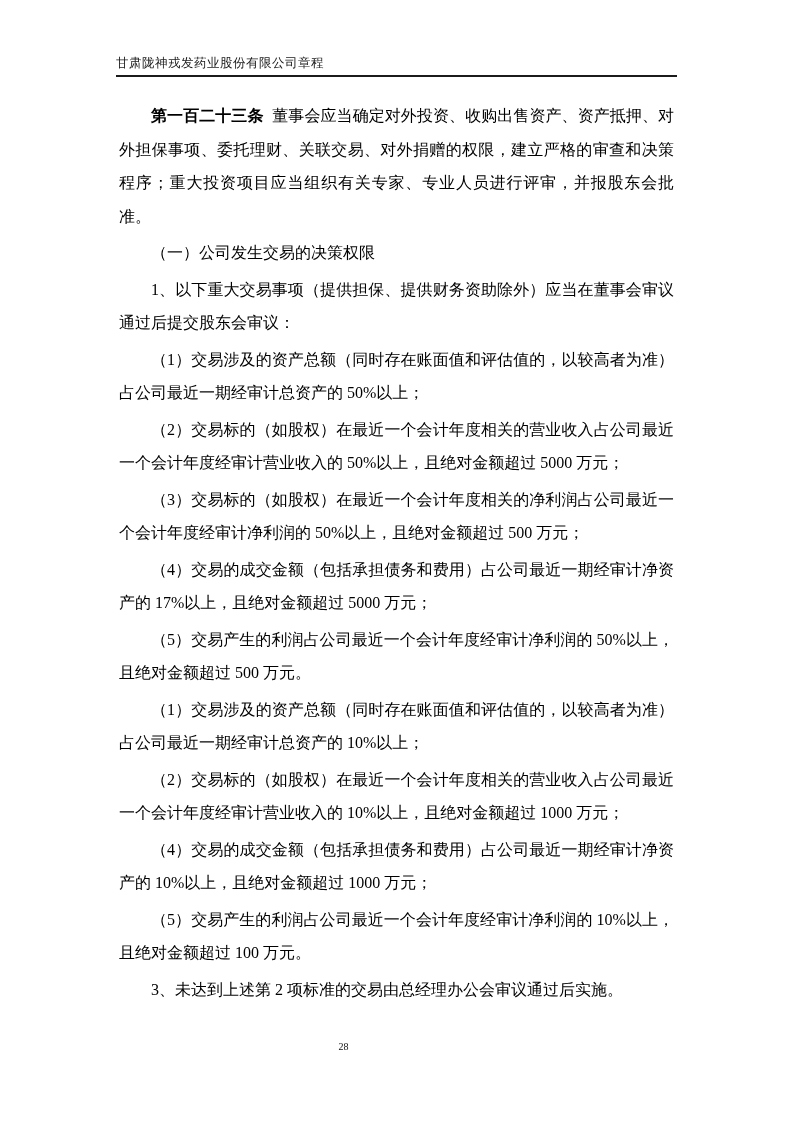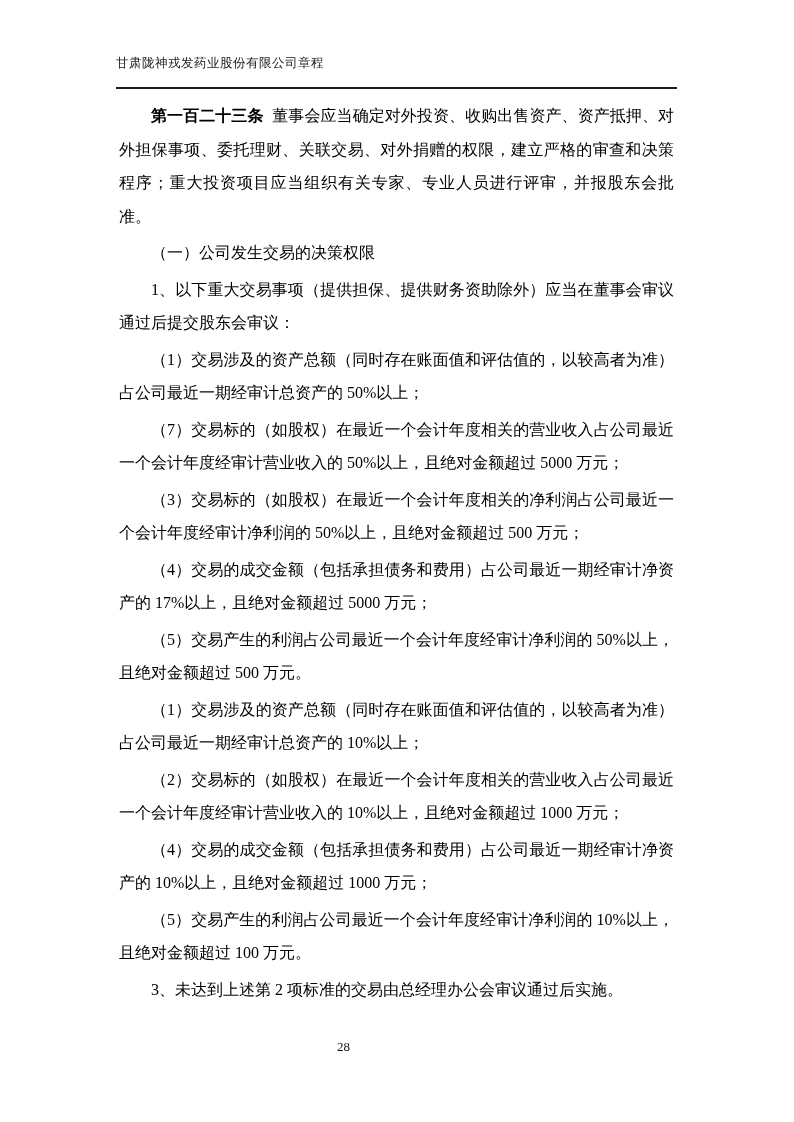--- a/index.html
+++ b/index.html
@@ -17,21 +17,21 @@
     overflow: hidden;
   }
   .header {
     position: absolute;
     left: 116px;
     width: 561px;
     top: 55px;
     font-size: 12.5px;
     line-height: 16px;
     color: #1a1a1a;
-    padding-bottom: 16px;
+    padding-bottom: 4px;
     border-bottom: 2px solid #1b1b1b;
     letter-spacing: 0.5px;
   }
   .content {
     position: absolute;
     left: 116px;
     top: 96px;
     width: 561px;
     font-size: 16px;
     line-height: 33.5px;
@@ -45,39 +45,39 @@
   .para b {
     font-weight: 700;
     margin-right: 0.55em;
   }
   .page-number {
     position: absolute;
     left: 0;
     width: 687px;
     top: 1039px;
     text-align: center;
-    font-size: 13px;
+    font-size: 10px;
     line-height: 16px;
     color: #111111;
   }
 </style>
 </head>
 <body>
 
 <div class="page">
   <div class="header">
     <span>甘肃陇神戎发药业股份有限公司章程</span>
   </div>
 
   <div class="content" id="content">
       <p class="para"><b>第一百二十三条</b><span>董事会应当确定对外投资、收购出售资产、资产抵押、对外担保事项、委托理财、关联交易、对外捐赠的权限，建立严格的审查和决策程序；重大投资项目应当组织有关专家、专业人员进行评审，并报股东会批准。</span></p>
       <p class="para"><span>（一）公司发生交易的决策权限</span></p>
       <p class="para"><span>1、以下重大交易事项（提供担保、提供财务资助除外）应当在董事会审议通过后提交股东会审议：</span></p>
       <p class="para"><span>（1）交易涉及的资产总额（同时存在账面值和评估值的，以较高者为准）占公司最近一期经审计总资产的 50%以上；</span></p>
-      <p class="para"><span>（7）交易标的（如股权）在最近一个会计年度相关的营业收入占公司最近一个会计年度经审计营业收入的 50%以上，且绝对金额超过 5000 万元；</span></p>
+      <p class="para"><span>（2）交易标的（如股权）在最近一个会计年度相关的营业收入占公司最近一个会计年度经审计营业收入的 50%以上，且绝对金额超过 5000 万元；</span></p>
       <p class="para"><span>（3）交易标的（如股权）在最近一个会计年度相关的净利润占公司最近一个会计年度经审计净利润的 50%以上，且绝对金额超过 500 万元；</span></p>
       <p class="para"><span>（4）交易的成交金额（包括承担债务和费用）占公司最近一期经审计净资产的 17%以上，且绝对金额超过 5000 万元；</span></p>
       <p class="para"><span>（5）交易产生的利润占公司最近一个会计年度经审计净利润的 50%以上，且绝对金额超过 500 万元。</span></p>
       <p class="para"><span>（1）交易涉及的资产总额（同时存在账面值和评估值的，以较高者为准）占公司最近一期经审计总资产的 10%以上；</span></p>
       <p class="para"><span>（2）交易标的（如股权）在最近一个会计年度相关的营业收入占公司最近一个会计年度经审计营业收入的 10%以上，且绝对金额超过 1000 万元；</span></p>
       <p class="para"><span>（4）交易的成交金额（包括承担债务和费用）占公司最近一期经审计净资产的 10%以上，且绝对金额超过 1000 万元；</span></p>
       <p class="para"><span>（5）交易产生的利润占公司最近一个会计年度经审计净利润的 10%以上，且绝对金额超过 100 万元。</span></p>
       <p class="para"><span>3、未达到上述第 2 项标准的交易由总经理办公会审议通过后实施。</span></p>
     </div>
 

